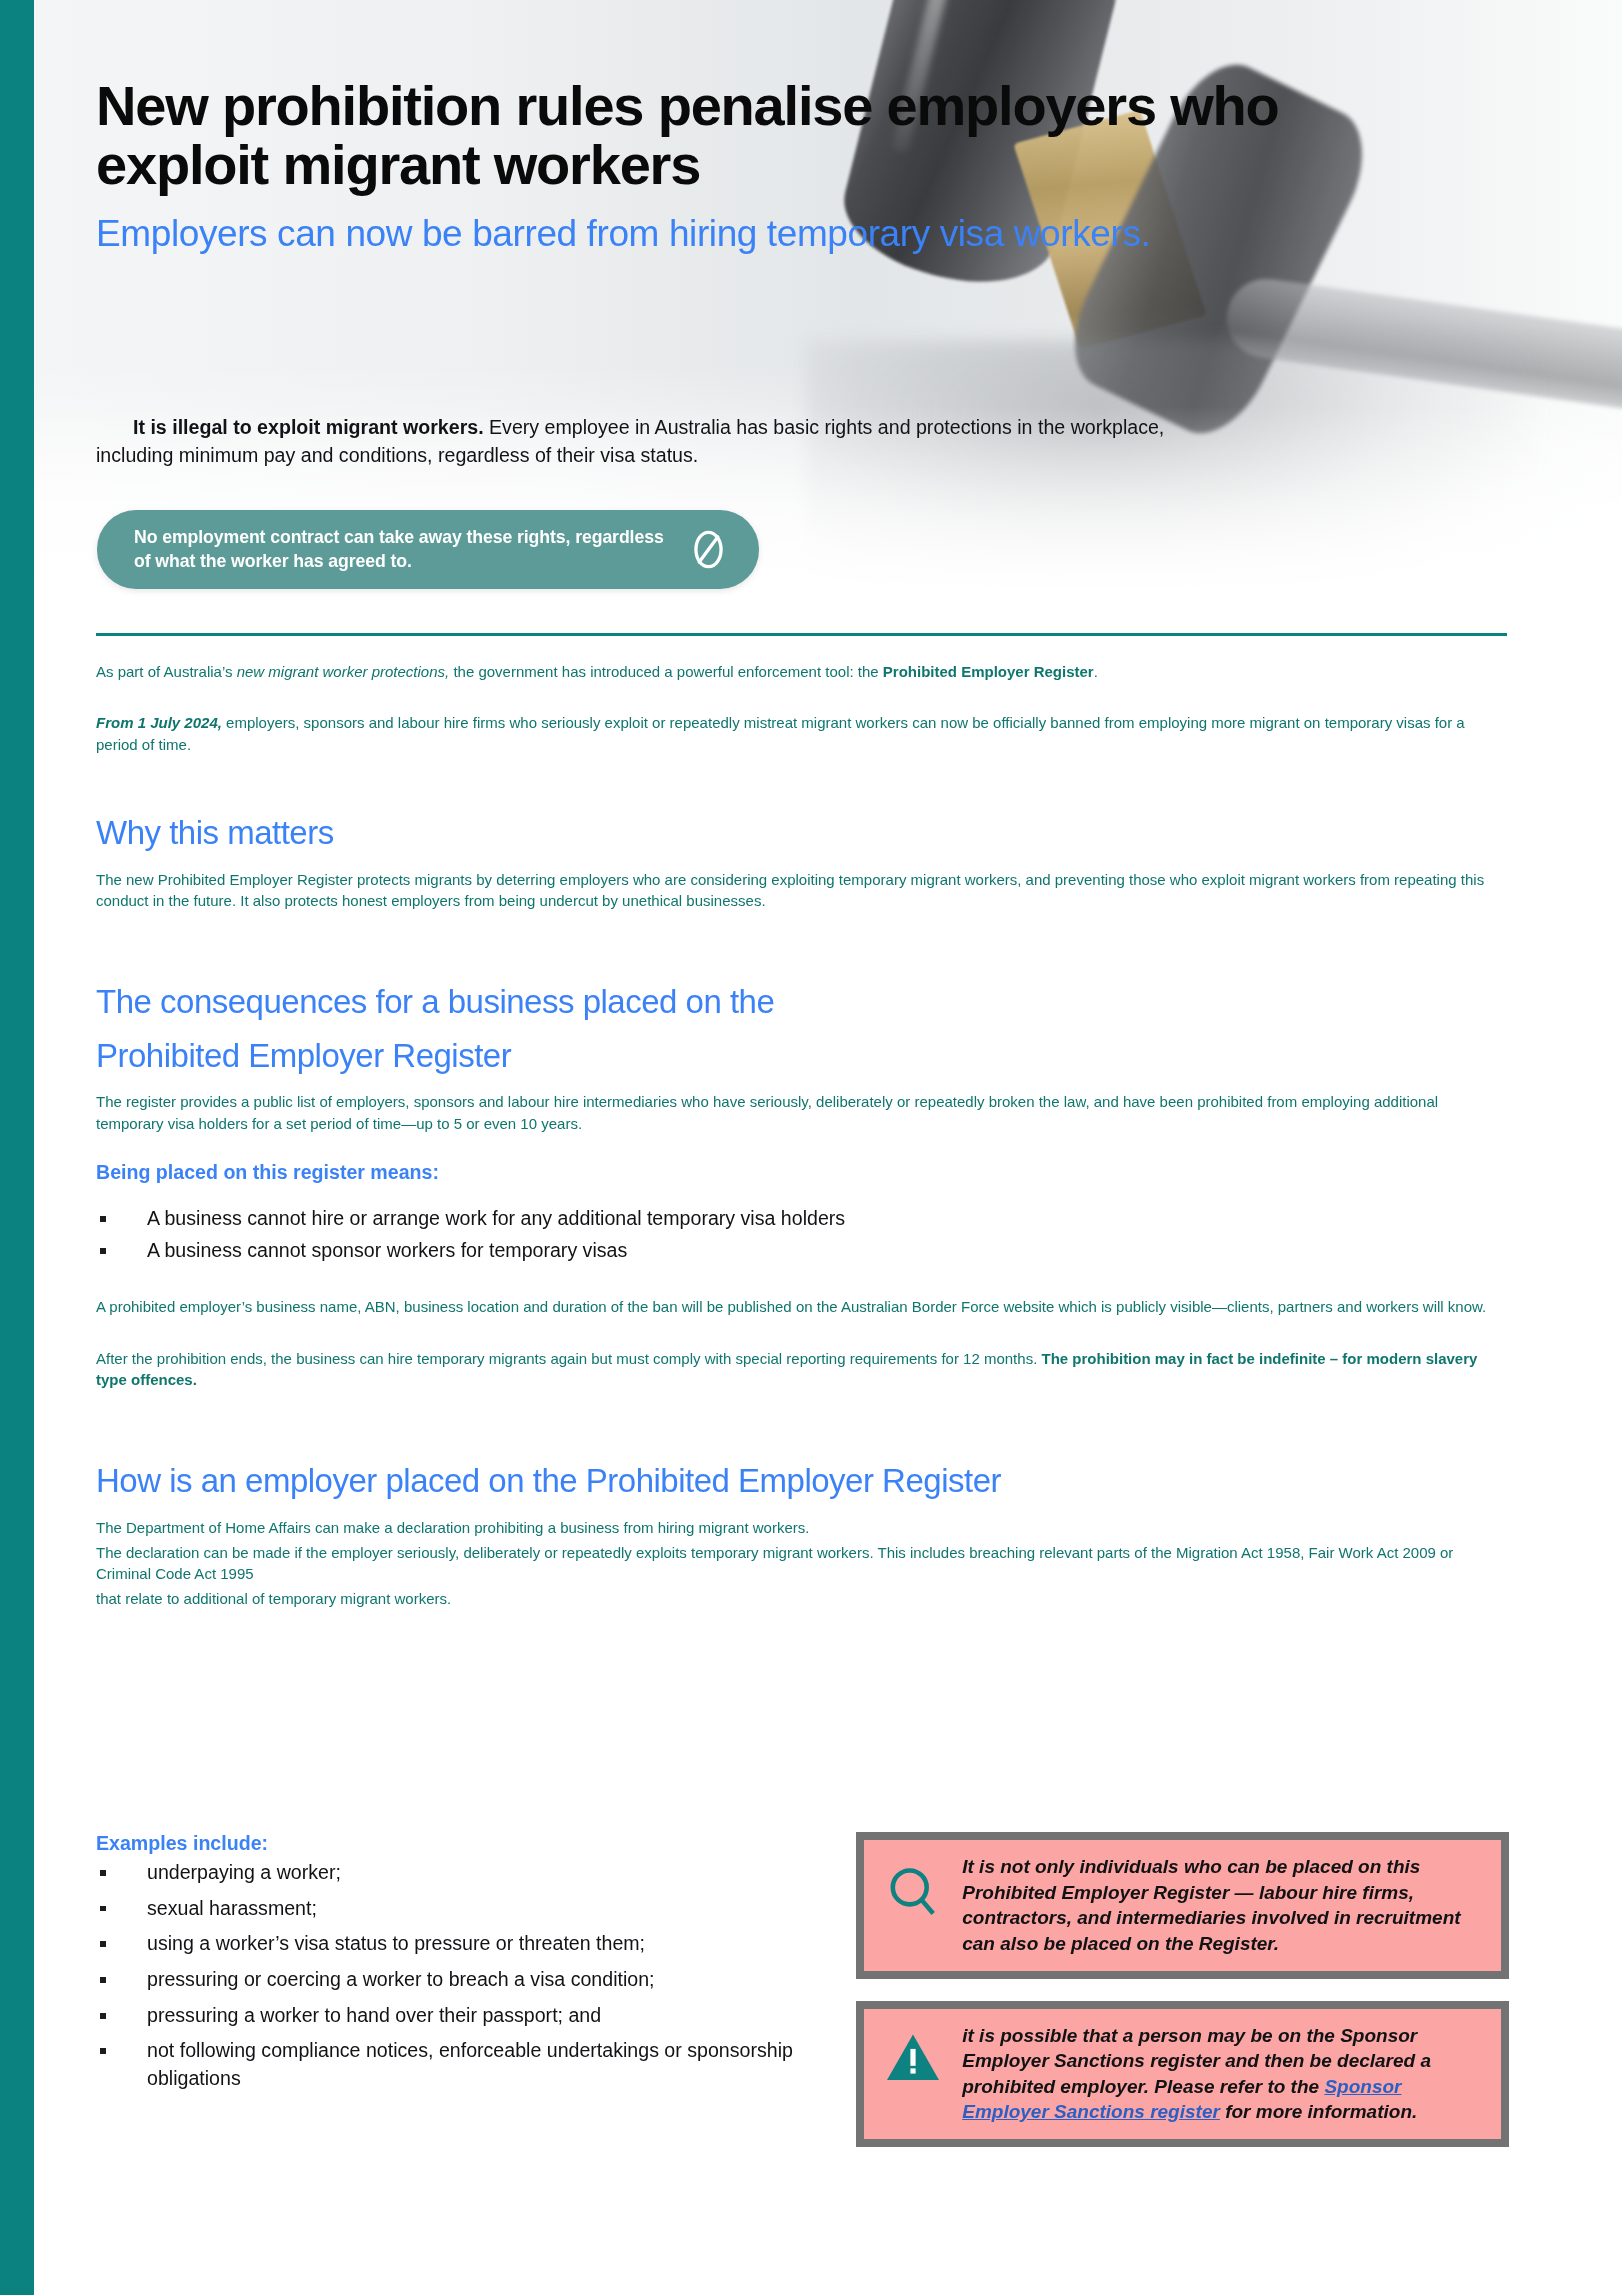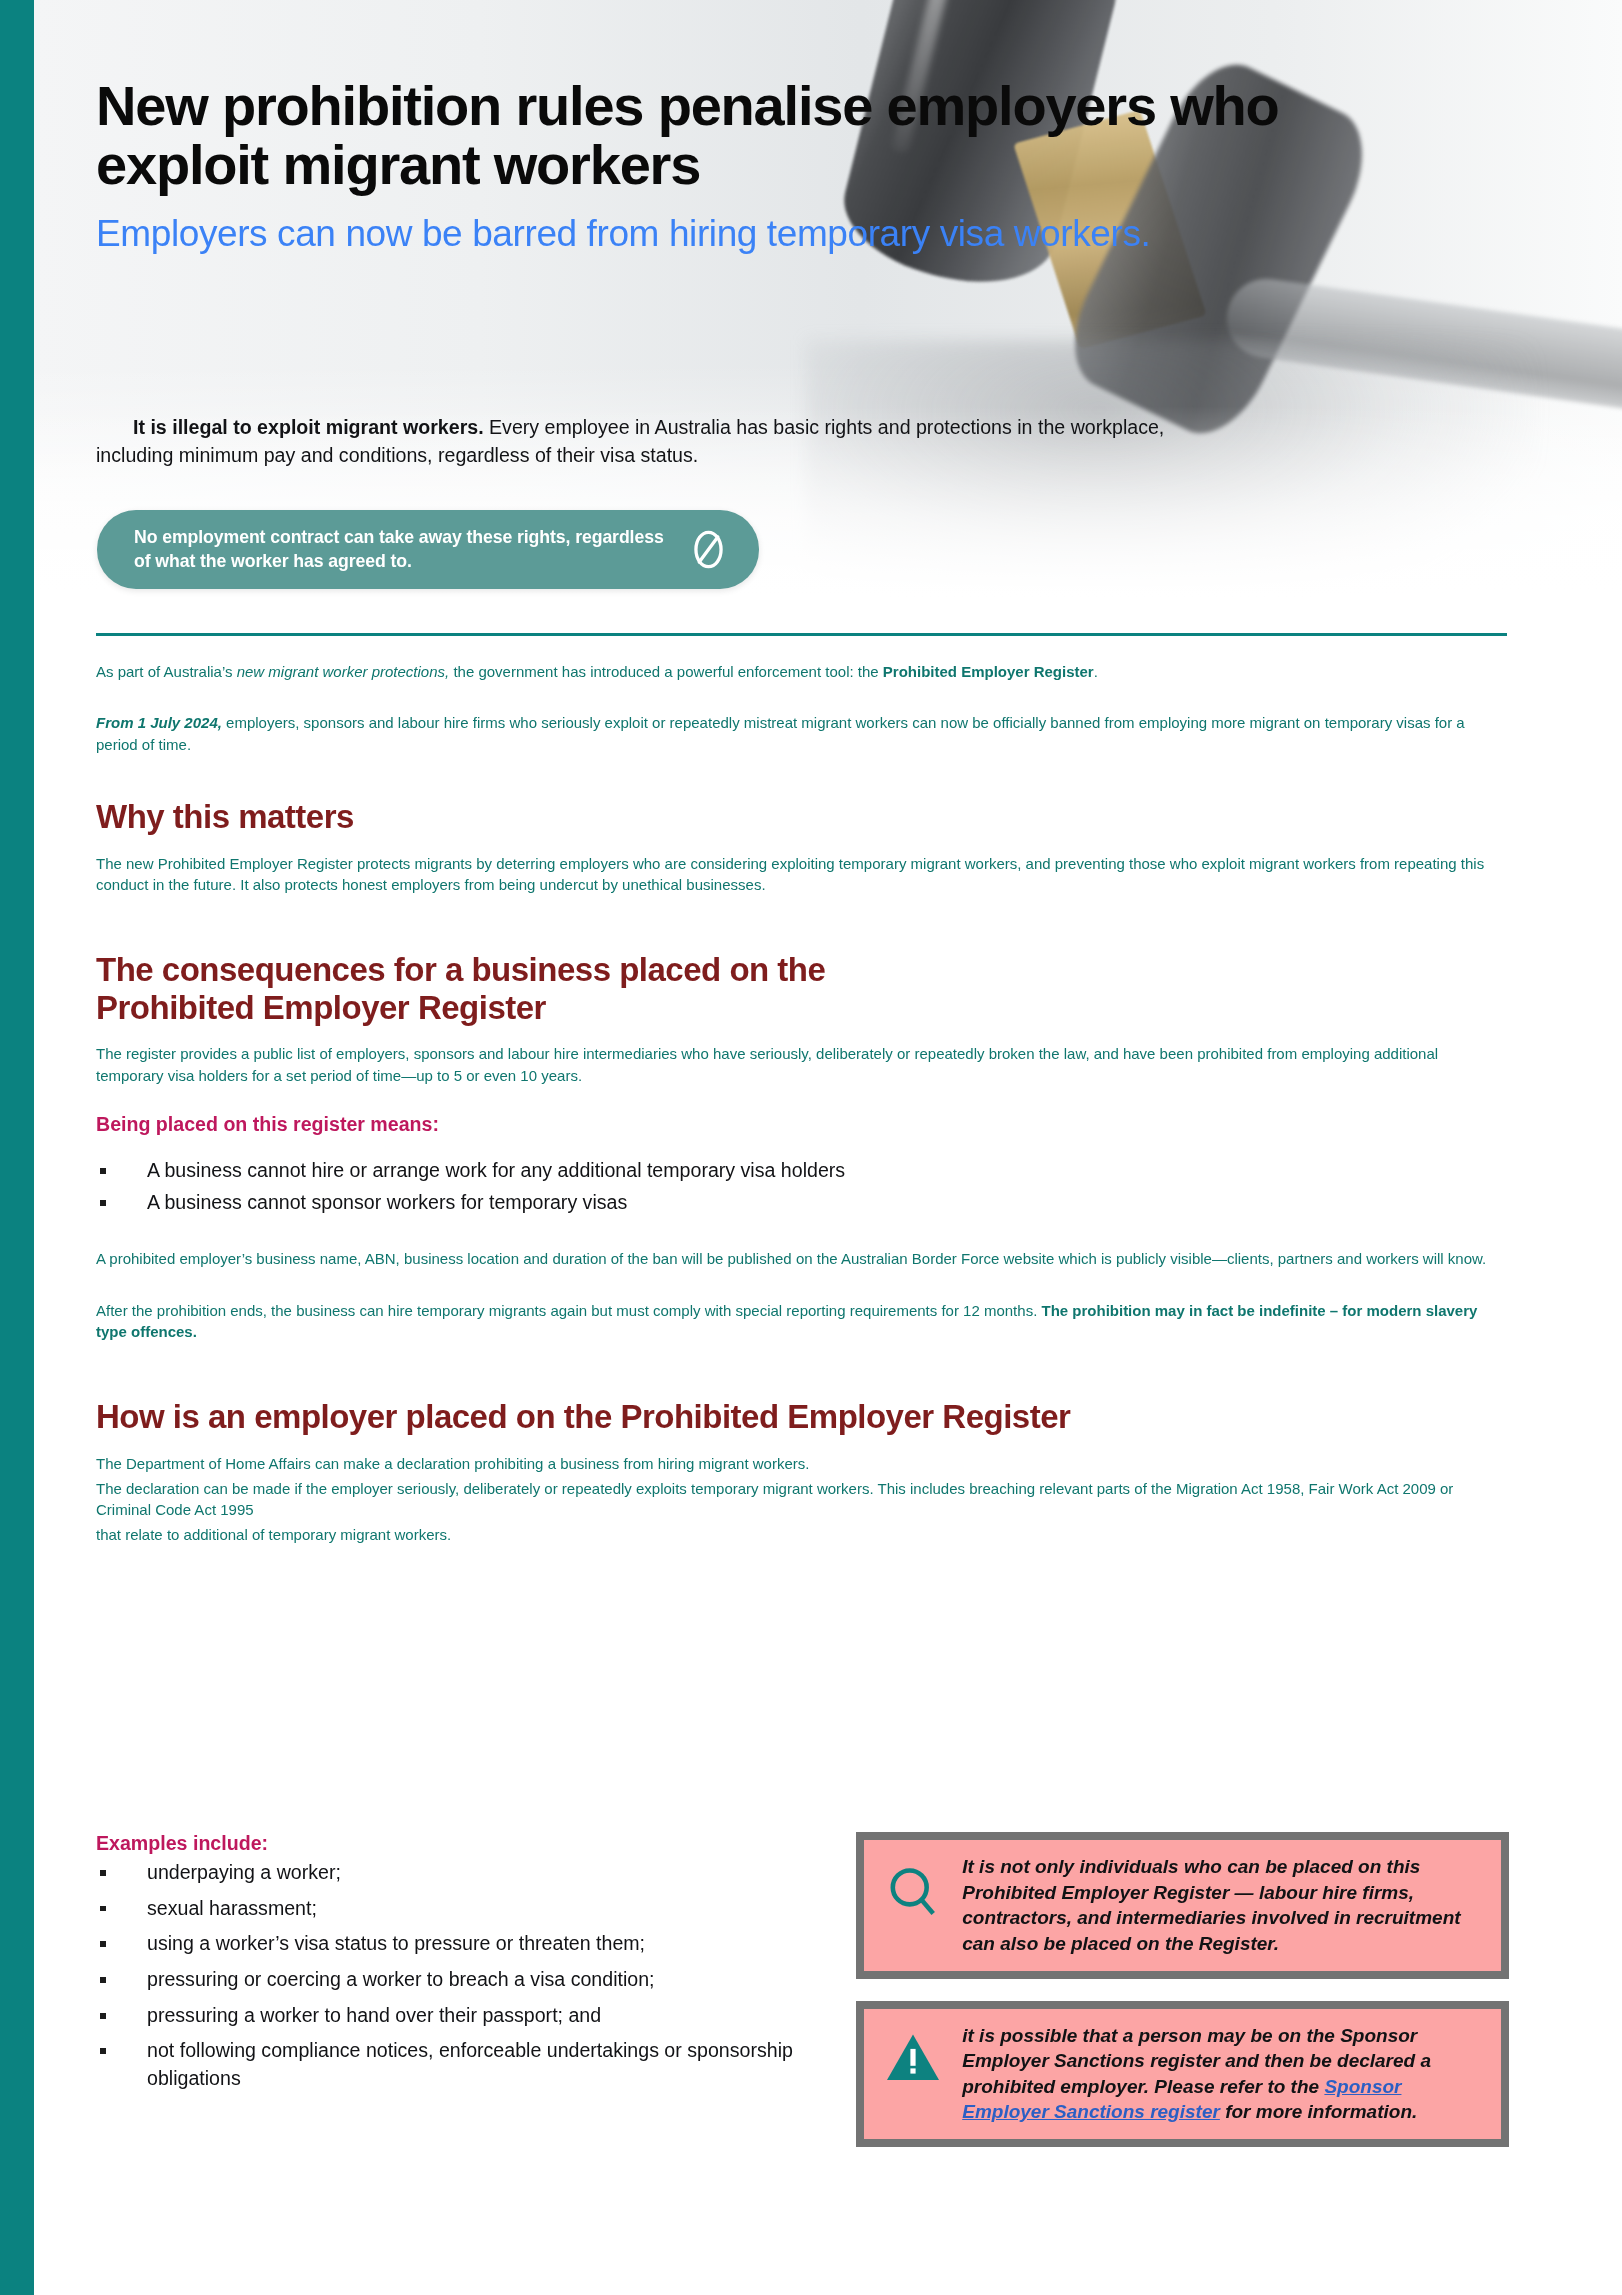--- a/index.html
+++ b/index.html
@@ -142,22 +142,22 @@
 
   
   .body { position:absolute; left:96px; top:661px; width:1413px; z-index:5; }
 
   p.t { font-size:15px; line-height:1.42; color:#0f766e; margin:0 0 0 0; }
   p.t + p.t { margin-top:30px; }
   p.t b { font-weight:700; }
   p.t i { font-style:italic; }
 
   h2.sec {
-    color:#7f1d1d; font-weight:700; letter-spacing:-0.5px;
-    font-size:33px; line-height:1.14;
+    color:#3b82f6; font-weight:400; letter-spacing:-0.5px;
+    font-size:33px; line-height:1.14;margin-top:16px;
   }
   h2.big { font-size:33px; }
 
   .gap-s  { height:17px; }
   .gap-m  { height:27.5px; }
   .gap-l  { height:43px; }
   .gap-xl { height:56px; }
 
   ul.sq { list-style:none; margin:0; padding:0; }
   ul.sq li {
@@ -174,21 +174,21 @@
   ul.sq.tight li { margin-bottom:3.9px; }
 
   
   .two-col {
     position:absolute; left:96px; top:1832px; width:1413px; z-index:5;
     display:flex; gap:30px;
   }
   .col-left { width:732px; }
   .col-right { width:654px; display:flex; flex-direction:column; gap:22px; }
 
-  .lbl { font-size:19.6px; font-weight:700; color:#be185d; margin-bottom:3.9px; }
+  .lbl { font-size:19.6px; font-weight:700; color:#3b82f6; margin-bottom:3.9px; }
 
   .callout {
     border:8px solid #737373;
     background:#fca5a5;
     display:flex; align-items:flex-start;
     padding:14.4px 15.7px 14.4px 11.8px;
     gap:13px;
   }
   .callout-ico { width:73px; flex:0 0 73px; display:flex; align-items:center; justify-content:center; padding-top:9.2px; }
   .callout-txt {

